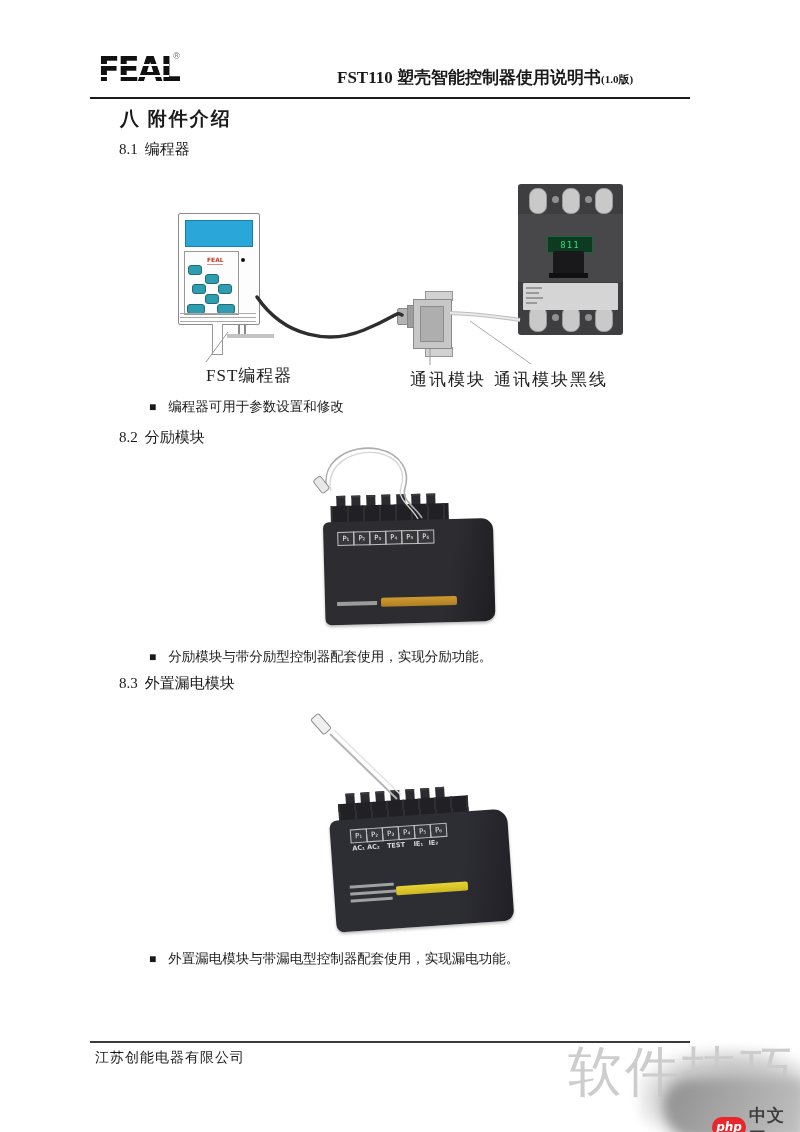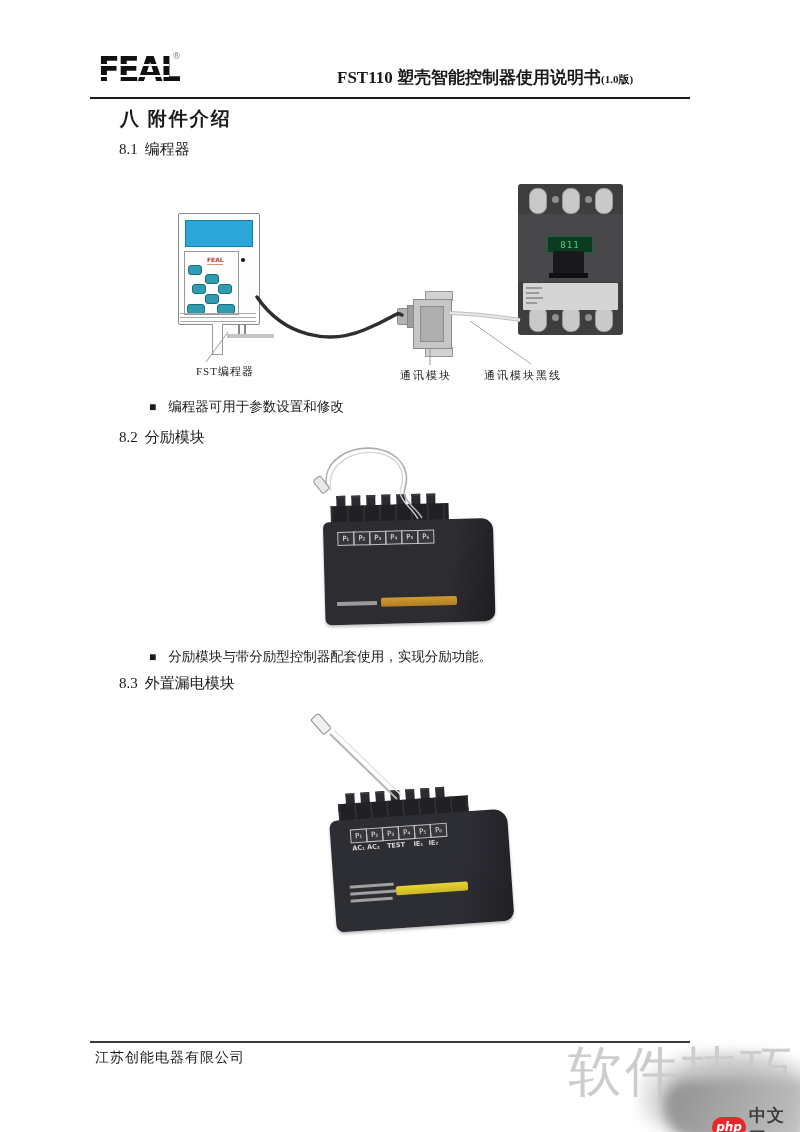--- a/index.html
+++ b/index.html
@@ -66,21 +66,21 @@
   .bb1{left:34px;top:12px;} .bb2{left:67px;top:12px;} .bb3{left:34px;top:130px;} .bb4{left:67px;top:130px;}
   .bk-disp{position:absolute;left:29px;top:52px;width:44px;height:15px;background:#0c3b21;
            border:1px solid #17663a;border-radius:2px;display:flex;align-items:center;justify-content:center;}
   .bk-disp span{color:#3ed97c;font-family:"DejaVu Sans Mono",monospace;font-size:9px;letter-spacing:1px;text-align:right;}
   .bk-handle{position:absolute;left:35px;top:67px;width:31px;height:24px;background:#19191c;border-radius:2px;}
   .bk-lip{position:absolute;left:31px;top:89px;width:39px;height:5px;background:#101013;}
   .bk-plate{position:absolute;left:5px;top:99px;width:95px;height:27px;background:#d5d5d5;border-radius:1px;}
   .plate-line{position:absolute;left:3px;height:2px;background:#9a9a9a;}
   .pl1{top:4px;width:16px;} .pl2{top:9px;width:13px;} .pl3{top:14px;width:17px;} .pl4{top:19px;width:11px;}
 
-  .fig-label{position:absolute;font-size:11px;letter-spacing:2px;color:#222;white-space:nowrap;}
+  .fig-label{position:absolute;font-size:17px;letter-spacing:2px;color:#222;white-space:nowrap;margin-left:10px;}
   #lblProg{left:196px;top:364px;letter-spacing:1px;}
   #lblCM{left:400px;top:368px;}
   #lblCW{left:484px;top:368px;}
 
   
   .mod2{position:absolute;left:322px;top:494px;width:185px;height:138px;transform:rotate(-1.5deg);}
   .teeth{position:absolute;display:flex;gap:6px;}
   .tooth{width:9px;height:12px;background:#2b2b2f;border-top:2px solid #3a3a3f;}
   #teeth2{left:16px;top:0;}
   .tblock{position:absolute;background:#212125;
@@ -283,20 +283,23 @@
         <div class="fncell fnw1">IE₁</div>
         <div class="fncell fnw1">IE₂</div>
       </div>
       <div class="fineprint" id="fp3a"></div>
       <div class="fineprint" id="fp3b"></div>
       <div class="fineprint" id="fp3c"></div>
       <div class="sticker" id="sticker3"></div>
     </div>
   </div>
 
+  <div class="note" id="note3">
+    <span class="blt">■</span><span>外置漏电模块与带漏电型控制器配套使用，实现漏电功能。</span>
+  </div>
 
   <div class="hr-bottom"></div>
   <div class="company">江苏创能电器有限公司</div>
 
   <div class="wm-text">软件技巧</div>
   <div class="wm-blob1"></div>
   <div class="wm-blob2"></div>
   <div class="php-badge">
     <div class="php-oval">php</div>
     <div class="php-site">中文网</div>

